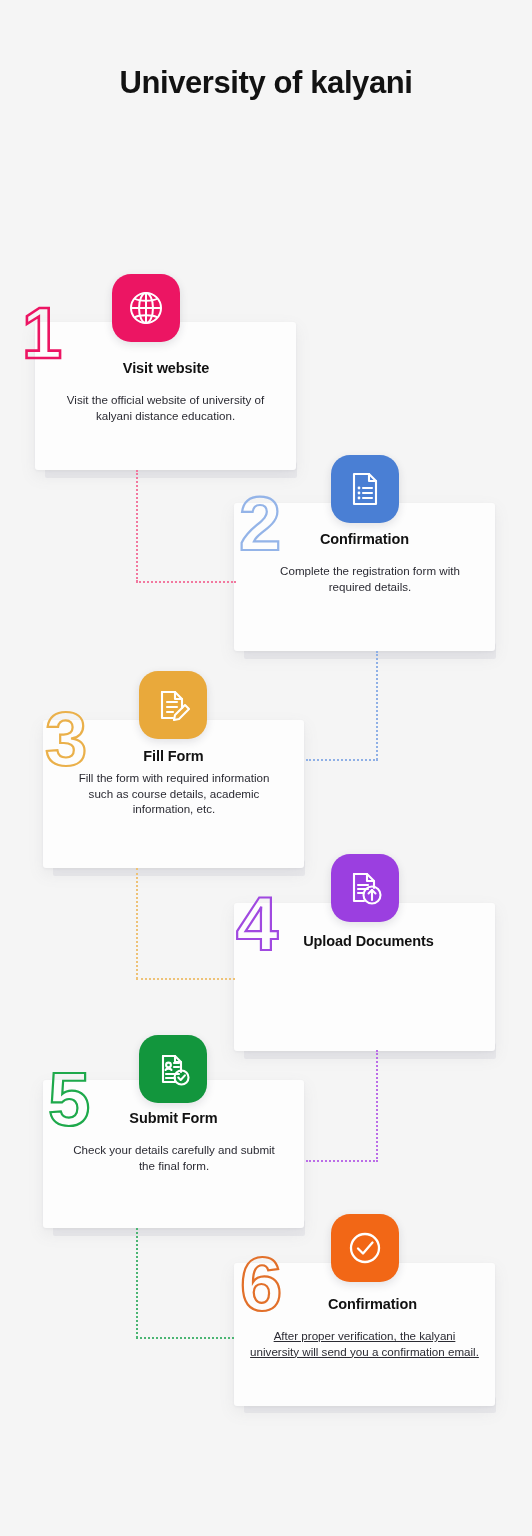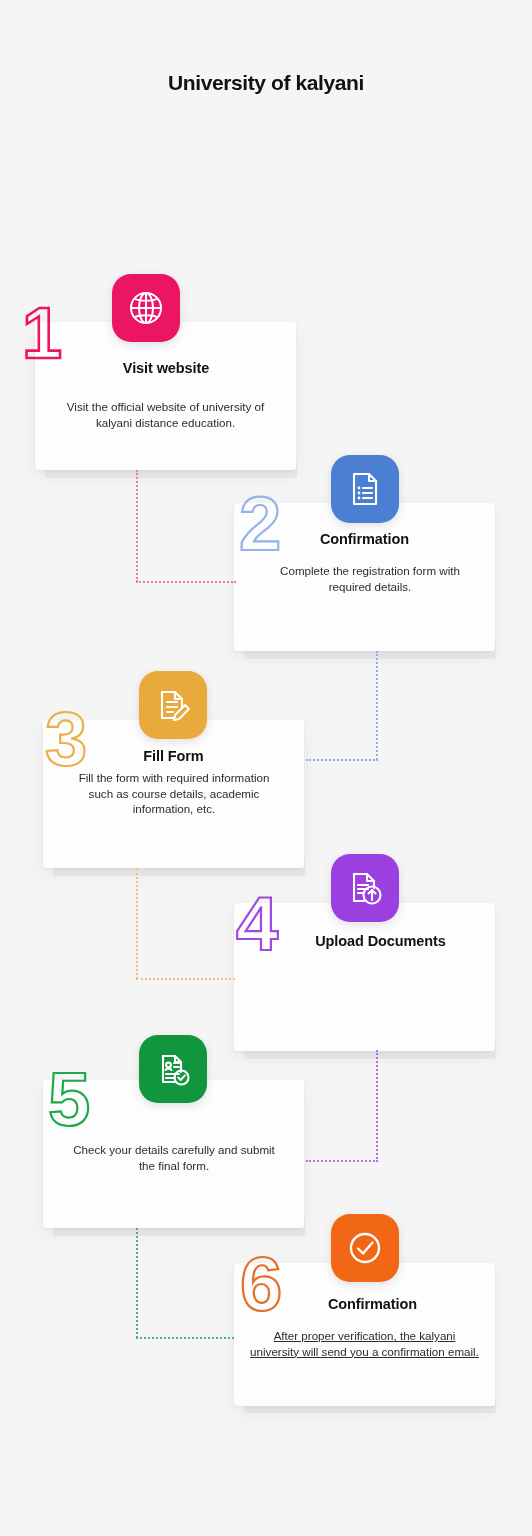--- a/index.html
+++ b/index.html
@@ -7,21 +7,21 @@
     width: 532px; height: 1536px;
     background: #f5f5f5;
     font-family: "Liberation Sans", sans-serif;
     overflow: hidden;
   }
   #root { position: relative; width: 532px; height: 1536px; }
 
   
   .header { position: absolute; left: 0; top: 62px; width: 532px; text-align: center; }
   .title-line1 {
-    font-size: 21px; font-weight: bold; color: #121212;
+    font-size: 31px; font-weight: bold; color: #121212;
     letter-spacing: -0.4px; line-height: 42px;
   }
   .title-line2 {
     font-size: 31px; font-weight: bold; color: #124a73;
     letter-spacing: -0.4px; line-height: 42px;
   }
 
   
   .card {
     position: absolute;
@@ -98,21 +98,21 @@
 
   <div class="conn-v" style="left:376px; top:1050px; height:112px; border-left-color:#bb6de8;"></div>
   <div class="conn-h" style="left:306px; top:1160px; width:72px; border-top-color:#bb6de8;"></div>
 
   <div class="conn-v" style="left:136px; top:1228px; height:110px; border-left-color:#4bb573;"></div>
   <div class="conn-h" style="left:136px; top:1337px; width:98px; border-top-color:#4bb573;"></div>
 
   <div class="card-shadowbar" style="left:45px; top:462px; width:252px;"></div>
   <div class="card" style="left:35px; top:322px; width:261px; height:148px;">
     <div class="card-title" style="left:0; top:38px; width:262px; text-align:center;">Visit website</div>
-    <div class="card-desc" style="left:14px; top:70px; width:233px;margin-top:7px;">Visit the official website of university of kalyani distance education.</div>
+    <div class="card-desc" style="left:14px; top:70px; width:233px;">Visit the official website of university of kalyani distance education.</div>
   </div>
   <div class="big-num n1" style="left:22px; top:297px;">1</div>
   <div class="icon-tile" style="left:112px; top:274px; background:#ec1563;">
     <svg width="40" height="40" viewBox="0 0 40 40" fill="none" stroke="#ffffff" stroke-width="2">
       <circle cx="20" cy="20" r="15"></circle>
       <ellipse cx="20" cy="20" rx="7" ry="15"></ellipse>
       <line x1="5" y1="20" x2="35" y2="20"></line>
       <path d="M8.5 10.5 C13 13.5, 27 13.5, 31.5 10.5"></path>
       <path d="M8.5 29.5 C13 26.5, 27 26.5, 31.5 29.5"></path>
       <line x1="20" y1="5" x2="20" y2="35"></line>
@@ -151,39 +151,40 @@
       <path d="M22 7 v7 h7"></path>
       <line x1="14" y1="17" x2="24" y2="17"></line>
       <line x1="14" y1="22" x2="24" y2="22"></line>
       <line x1="14" y1="27" x2="20" y2="27"></line>
       <path d="M32 20 l4 4 -10 10 -5 1 1 -5 z"></path>
     </svg>
   </div>
 
   <div class="card-shadowbar" style="left:244px; top:1043px; width:252px;"></div>
   <div class="card" style="left:234px; top:903px; width:261px; height:148px;">
-    <div class="card-title" style="left:16px; top:30px; width:261px; text-align:center;">Upload  Documents</div>
+    <div class="card-title" style="left:4px; top:30px; width:261px; text-align:center;">Upload  Documents</div>
   </div>
   <div class="big-num n4" style="left:236px; top:888px;">4</div>
   <div class="icon-tile" style="left:331px; top:854px; background:#9b3fe0;">
     <svg width="40" height="40" viewBox="0 0 40 40" fill="none" stroke="#ffffff" stroke-width="2.1" stroke-linecap="round" stroke-linejoin="round">
       <path d="M9 6 h13 l7 7 v7"></path>
       <path d="M9 6 v27 h10"></path>
       <path d="M22 6 v7 h7"></path>
       <line x1="13" y1="17" x2="23" y2="17"></line>
       <line x1="13" y1="21" x2="23" y2="21"></line>
       <line x1="13" y1="25" x2="18" y2="25"></line>
       <circle cx="27" cy="27" r="8.5"></circle>
       <line x1="27" y1="32" x2="27" y2="22"></line>
       <path d="M23.5 25.5 L27 22 L30.5 25.5"></path>
     </svg>
   </div>
 
   <div class="card-shadowbar" style="left:53px; top:1220px; width:252px;"></div>
   <div class="card" style="left:43px; top:1080px; width:261px; height:148px;">
+    <div class="card-title" style="left:0; top:30px; width:261px; text-align:center;">Submit Form</div>
     <div class="card-desc" style="left:25px; top:62px; width:212px;">Check your details carefully and submit the final form.</div>
   </div>
   <div class="big-num n5" style="left:48px; top:1063px;">5</div>
   <div class="icon-tile" style="left:139px; top:1035px; background:#12963d;">
     <svg width="40" height="40" viewBox="0 0 40 40" fill="none" stroke="#ffffff" stroke-width="2.1" stroke-linecap="round" stroke-linejoin="round">
       <path d="M10 7 h12 l6 6 v10"></path>
       <path d="M10 7 v26 h12"></path>
       <path d="M22 7 v6 h6"></path>
       <circle cx="15.5" cy="16" r="2.4"></circle>
       <path d="M12.5 21 c0.8 -1.8 5.2 -1.8 6 0"></path>

